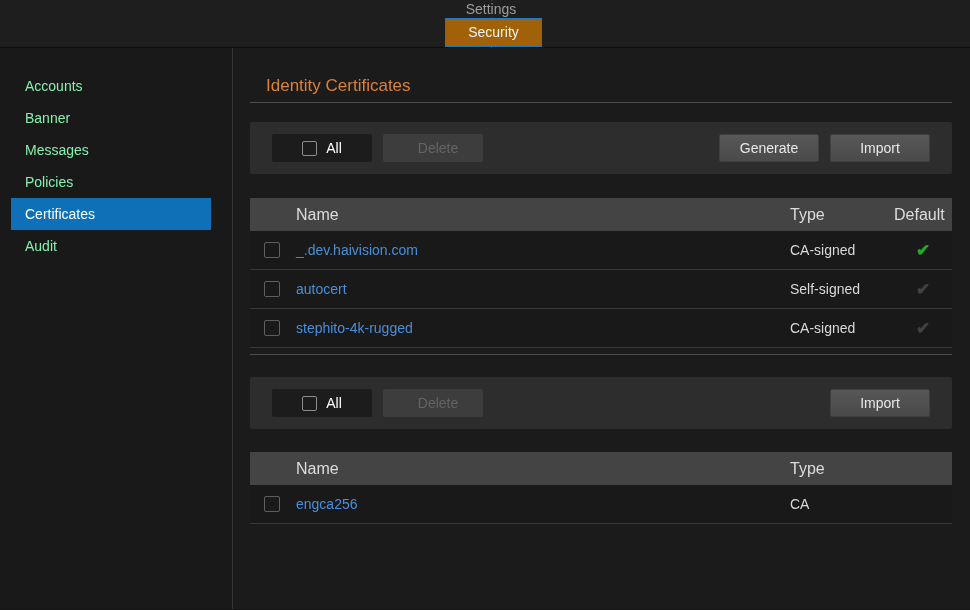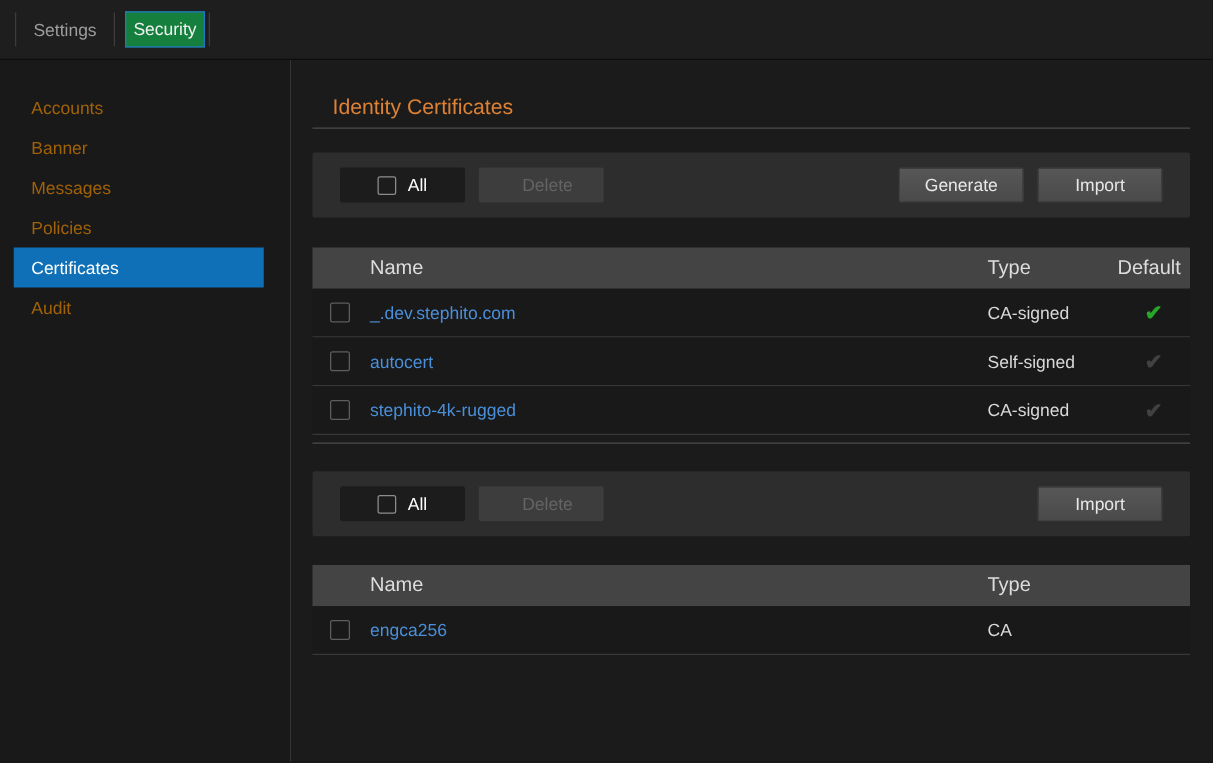--- a/index.html
+++ b/index.html
@@ -11,48 +11,49 @@
     overflow:hidden;
     -webkit-font-smoothing:antialiased;
   }
 
   
   .topbar {
     height:48px; background:#1e1e1e;
     border-bottom:1px solid #0d0d0d;
     display:flex; align-items:center;
     padding-left:12px;
+    flex-direction:column;
   }
   .vdiv { width:1px; height:27px; background:#3d3d3d; flex:0 0 1px; }
   .tab-plain {
     width:78px; text-align:center;
     color:#9d9d9d; font-size:14px; cursor:default;
   }
   .tab-active {
     margin:0 3px 0 8px;
-    width:64px; height:29px; line-height:27px;
+    width:97px; height:29px; line-height:27px;
     text-align:center;
     border:1px solid #2277c4;
-    background:#15803d;
+    background:#a16207;
     color:#f2f2f2; font-size:14px;
   }
 
   
   .layout { display:flex; height:561px; }
 
   .sidebar {
     width:233px; background:#191919;
     border-right:1px solid #353535;
     padding-top:22px;
   }
   .side-item {
     height:32px; line-height:32px;
     margin-left:11px; width:200px;
     padding-left:14px;
-    color:#a16207; font-size:14px;
+    color:#86efac; font-size:14px;
     cursor:default;
   }
   .side-item.selected { background:#0f70b8; color:#ffffff; }
 
   .main {
     flex:1; background:#1b1b1b;
     padding:28px 18px 0 17px;
   }
 
   
@@ -165,21 +166,21 @@
     <div class="table">
       <div class="thead grid3">
         <div></div>
         <div>Name</div>
         <div>Type</div>
         <div>Default</div>
       </div>
 
       <div class="trow grid3">
         <span class="row-cb"></span>
-        <a class="cell-link">_.dev.stephito.com</a>
+        <a class="cell-link">_.dev.haivision.com</a>
         <span class="cell-type">CA-signed</span>
         <span class="check on">✔</span>
       </div>
 
       <div class="trow grid3">
         <span class="row-cb"></span>
         <a class="cell-link">autocert</a>
         <span class="cell-type">Self-signed</span>
         <span class="check off">✔</span>
       </div>

